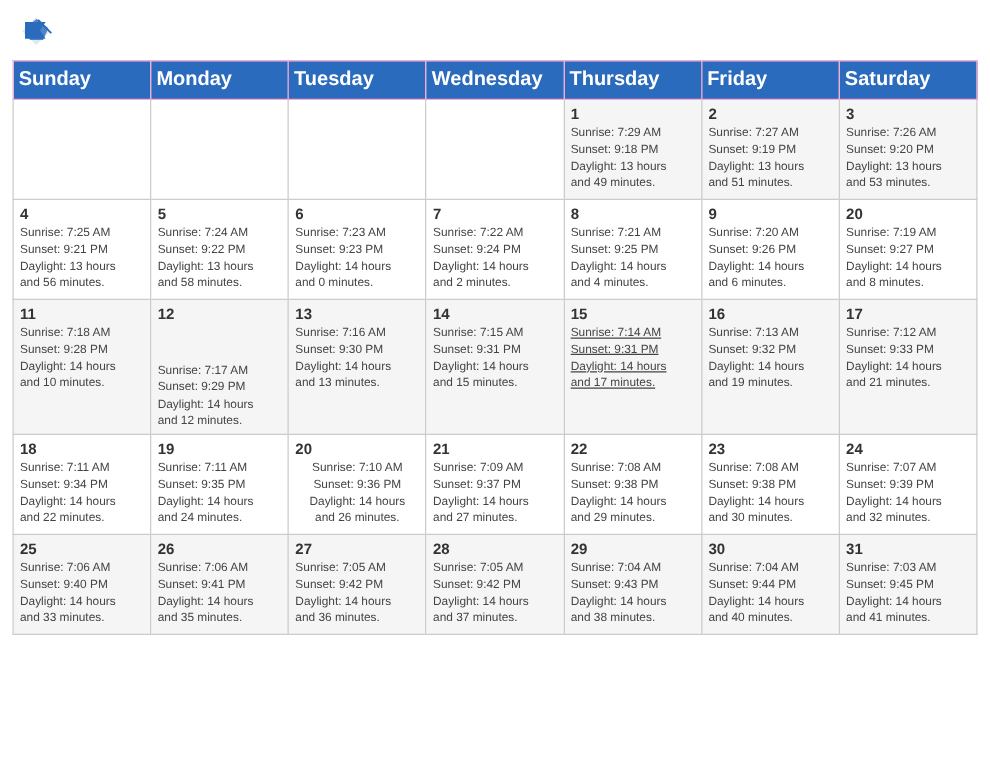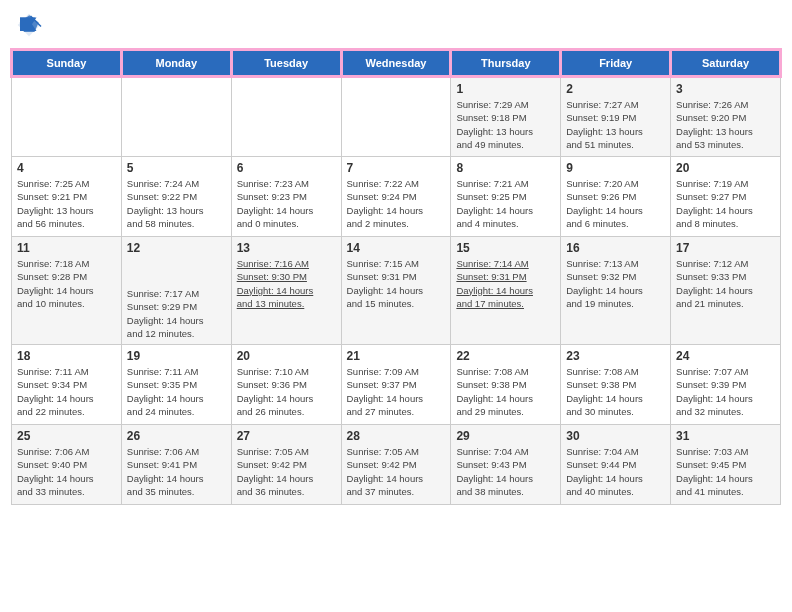--- a/index.html
+++ b/index.html
@@ -54,25 +54,25 @@
       color: #555;
     }
     table {
       width: 100%;
       border-collapse: collapse;
       table-layout: fixed;
     }
     thead tr th {
       background: #2a6bbd;
       color: #fff;
-      font-size: 11px;
+      font-size: 16px;
       font-weight: bold;
       padding: 6px 4px;
-      text-align: center;
-      border: 3px solid #f9a8d4;
+      text-align: left;
+      border: 1px solid #f9a8d4;
     }
     tbody tr td {
       vertical-align: top;
       border: 1px solid #ccc;
       padding: 4px 5px;
       font-size: 10px;
       color: #333;
       height: 80px;
       background: #fff;
     }
@@ -220,21 +220,21 @@
         </td>
         <td>
           <span class="day-num">12</span>
           <div class="day-info" style="white-space: pre-line; margin-top: 32px;">Sunrise: 7:17 AM
 Sunset: 9:29 PM
 Daylight: 14 hours
 and 12 minutes.</div>
         </td>
         <td>
           <span class="day-num">13</span>
-          <div class="day-info" style="white-space: pre-line; text-decoration: underline;">Sunrise: 7:16 AM
+          <div class="day-info" style="white-space: pre-line;">Sunrise: 7:16 AM
 Sunset: 9:30 PM
 Daylight: 14 hours
 and 13 minutes.</div>
         </td>
         <td>
           <span class="day-num">14</span>
           <div class="day-info" style="white-space: pre-line;">Sunrise: 7:15 AM
 Sunset: 9:31 PM
 Daylight: 14 hours
 and 15 minutes.</div>
@@ -271,21 +271,21 @@
         </td>
         <td>
           <span class="day-num">19</span>
           <div class="day-info" style="white-space: pre-line;">Sunrise: 7:11 AM
 Sunset: 9:35 PM
 Daylight: 14 hours
 and 24 minutes.</div>
         </td>
         <td>
           <span class="day-num">20</span>
-          <div class="day-info" style="white-space: pre-line;">Sunrise: 7:10 AM
+          <div class="day-info" style="white-space: pre-line; text-align: center;">Sunrise: 7:10 AM
 Sunset: 9:36 PM
 Daylight: 14 hours
 and 26 minutes.</div>
         </td>
         <td>
           <span class="day-num">21</span>
           <div class="day-info" style="white-space: pre-line;">Sunrise: 7:09 AM
 Sunset: 9:37 PM
 Daylight: 14 hours
 and 27 minutes.</div>

